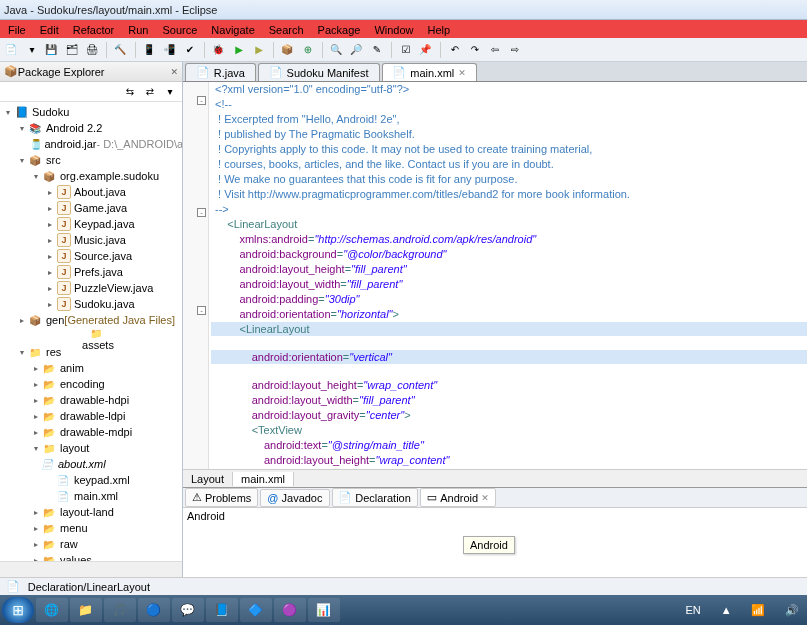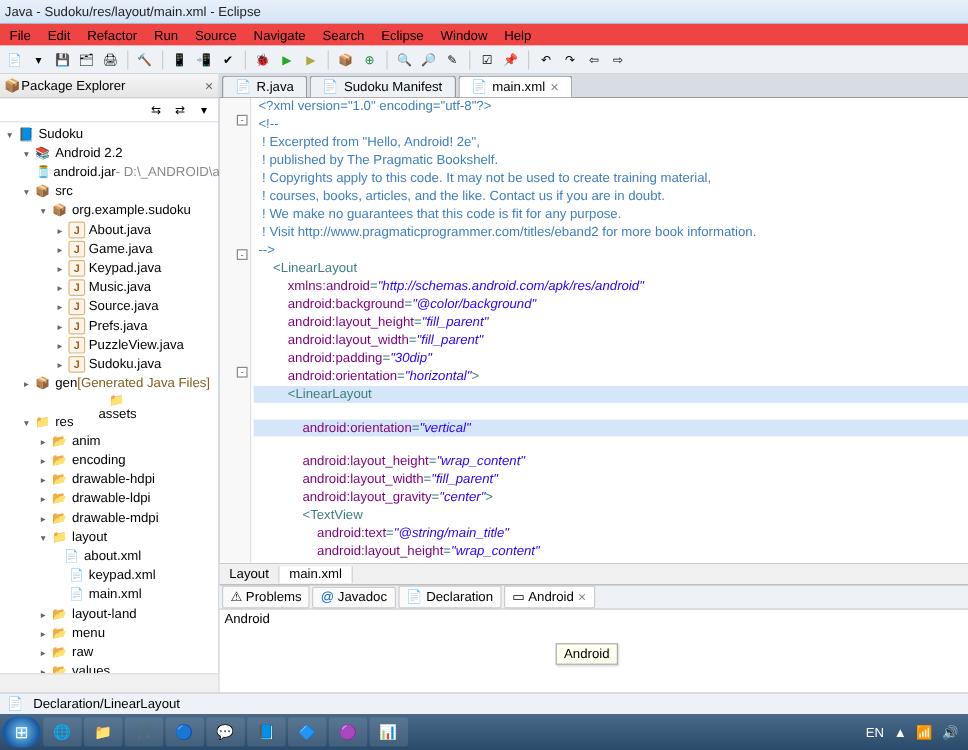--- a/index.html
+++ b/index.html
@@ -57,38 +57,38 @@
     .bottom-tabs { height:20px; display:flex; align-items:center; background:#edf1f5; padding:0 2px; gap:2px; border-bottom:1px solid #ccc;}
     .bottom-tab { padding:2px 6px; background:#fafafa; border:1px solid #ccc; border-radius:2px; font-size:11px; display:flex; align-items:center; gap:3px;}
     .bottom-content { flex:1; padding:2px 4px; position:relative;}
     .tooltip-box { position:absolute; left:280px; top:28px; background:#fffff0; border:1px solid #aaa; padding:2px 6px; font-size:11px; box-shadow:1px 1px 2px rgba(0,0,0,.2);}
     
     .statusbar { height: 18px; background:#eef1f5; border-top:1px solid #ccc; display:flex; align-items:center; padding:0 6px; gap:8px; font-size:11px;}
     
     .taskbar { height: 30px; background: linear-gradient(#4a6a8a,#2a4a6a); display:flex; align-items:center; padding:0 2px; gap:2px;}
     .start-orb { width:32px; height:26px; border-radius:13px; background: radial-gradient(circle,#78c8f8,#1858a0 70%); display:flex;align-items:center;justify-content:center;}
     .task-btn { width:32px; height:24px; background: rgba(255,255,255,.1); border-radius:2px; display:flex; align-items:center; justify-content:center; font-size:12px;}
-    .task-right { margin-left:auto; display:flex; align-items:flex-end; gap:8px; color:#fff; font-size:10px; padding-right:6px;}
+    .task-right { margin-left:auto; display:flex; align-items:center; gap:20px; color:#fff; font-size:10px; padding-right:6px;}
   </style>
 </head>
 <body>
 
 <div class="titlebar">
   <span>Java - Sudoku/res/layout/main.xml - Eclipse</span>
 </div>
 
 <div class="menubar" id="menubar">
     <span>File</span>
     <span>Edit</span>
     <span>Refactor</span>
     <span>Run</span>
     <span>Source</span>
     <span>Navigate</span>
     <span>Search</span>
-    <span>Eclipse</span>
+    <span>Package</span>
     <span>Window</span>
     <span>Help</span>
   </div>
 
 <div class="toolbar">
   <span class="tb-btn">📄</span>
   <span class="tb-btn">▾</span>
   <span class="tb-btn">💾</span>
   <span class="tb-btn">🗂</span>
   <span class="tb-btn">🖨</span>
@@ -238,21 +238,21 @@
         <div class="tree-node" style="padding-left: 30px;">
           <span class="twisty">▸</span>
           <span class="ticon ic-folder-plus"></span>
           <span>drawable-mdpi</span>
         </div>
         <div class="tree-node" style="padding-left: 30px;">
           <span class="twisty">▾</span>
           <span class="ticon ic-folder"></span>
           <span>layout</span>
         </div>
-        <div class="tree-node" style="padding-left: 40px;">
+        <div class="tree-node" style="padding-left: 28px; font-style: italic;">
           <span class="twisty"></span>
           <span class="ticon ic-xml"></span>
           <span>about.xml</span>
         </div>
         <div class="tree-node" style="padding-left: 44px;">
           <span class="twisty"></span>
           <span class="ticon ic-xml"></span>
           <span>keypad.xml</span>
         </div>
         <div class="tree-node" style="padding-left: 44px;">

